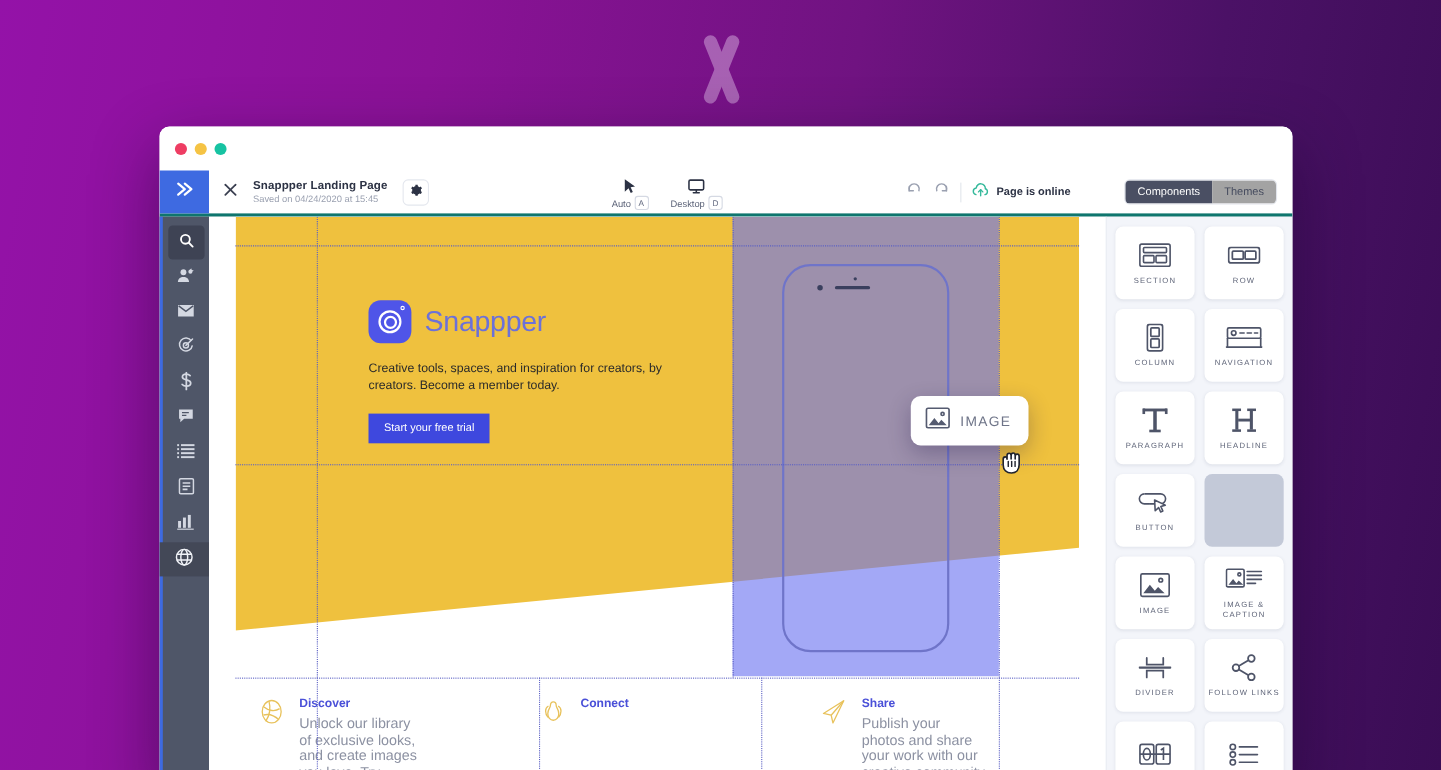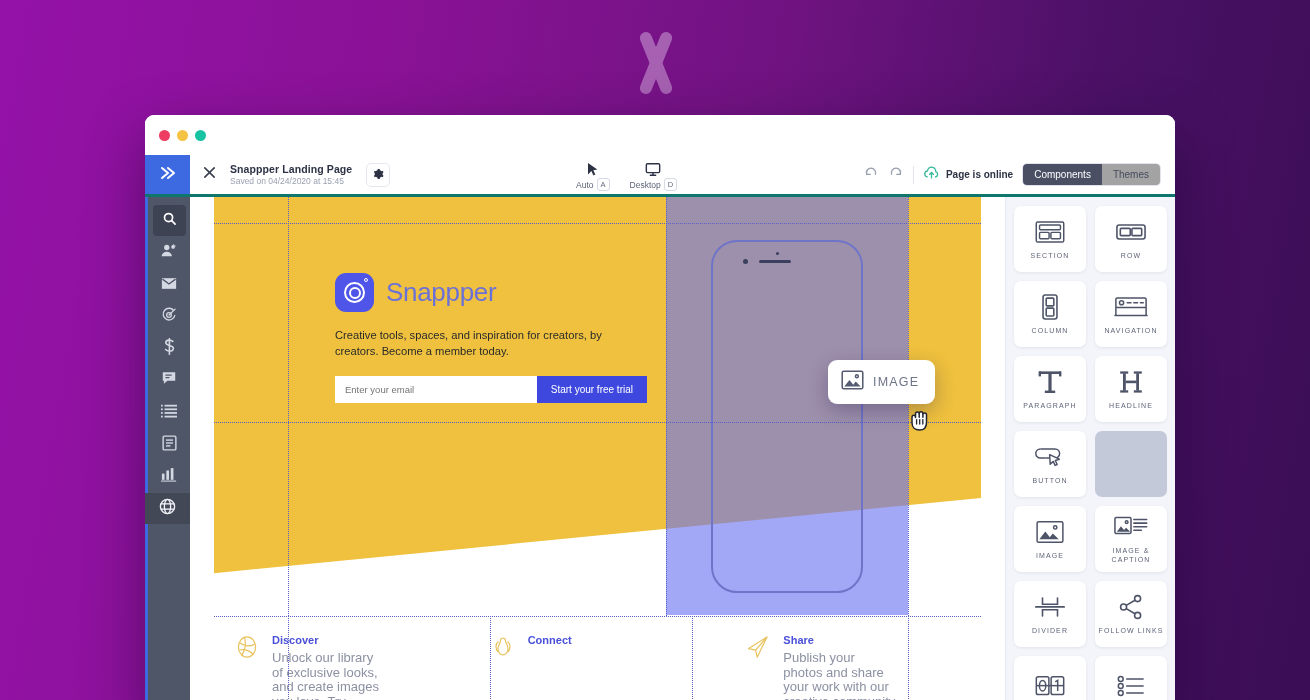--- a/index.html
+++ b/index.html
@@ -40,21 +40,21 @@
   .tb-spacer { flex:1; }
   .mode-grp { display:flex; align-items:flex-end; gap:20px; padding-bottom:3px; }
   .mode { display:flex; flex-direction:column; align-items:center; gap:1px; }
   .mode .gl { height:16px; display:flex; align-items:flex-end; }
   .mode .lbl { display:flex; align-items:center; gap:3px; font-size:8.5px; color:#5C6378; }
   .kbd { border:1px solid #D5D9E3; border-radius:3px; font-size:7.5px; color:#646B80; padding:0 3px; line-height:11px; }
   .tb-right { display:flex; align-items:center; gap:9px; padding-right:10px; }
   .hist-btn { width:16px; height:16px; display:flex; align-items:center; justify-content:center; }
   .vdiv { width:1px; height:18px; background:#E2E5EC; }
   .online { display:flex; align-items:center; gap:6px; font-size:10px; font-weight:bold; color:#2C3244; }
-  .tabs { display:flex; border:1px solid #E1E4EB; border-radius:5px; overflow:hidden; align-self:center; margin-right:4px; }
+  .tabs { display:flex; border:1px solid #E1E4EB; border-radius:5px; overflow:hidden; align-self:center; margin-right:4px;margin-left:40px; }
   .tab { font-size:10px; padding:5px 11px; color:#454B5E; background:#a3a3a3; }
   .tab.on { background:#4A4F63; color:#fff; font-weight:normal; }
 
   
   .body-row { display:flex; height:518px; }
   .railwrap { width:45px; flex:none; background:#4F5668; border-left:3px solid #3E6AE1; position:relative; }
   .rail { display:flex; flex-direction:column; align-items:center; padding-top:8px; }
   .rail-item { width:33px; height:31px; display:flex; align-items:center; justify-content:center; border-radius:4px; margin-bottom:1px; }
   .rail-item.active { background:#3E4354; }
   .rail-item.active-full { background:#434857; width:45px; border-radius:0; margin-left:-3px; }
@@ -341,21 +341,20 @@
             <div class="logo-row">
               <span class="logo-sq">
                 <span class="ring"></span>
                   <span class="ring2"></span>
                   <span class="dotk"></span>
               </span>
               <span class="logo-word">Snappper</span>
             </div>
             <div class="hero-sub">Creative tools, spaces, and inspiration for creators, by creators. Become a member today.</div>
             <div class="form-row">
-              <input class="email-in" placeholder="Enter your email" style="">
               <button class="cta">Start your free trial</button>
             </div>
           </div>
 
           <div class="phone">
             <span class="notch-dot"></span>
             <span class="notch-bar"></span>
             <span class="notch-pin"></span>
           </div>
         </div>

